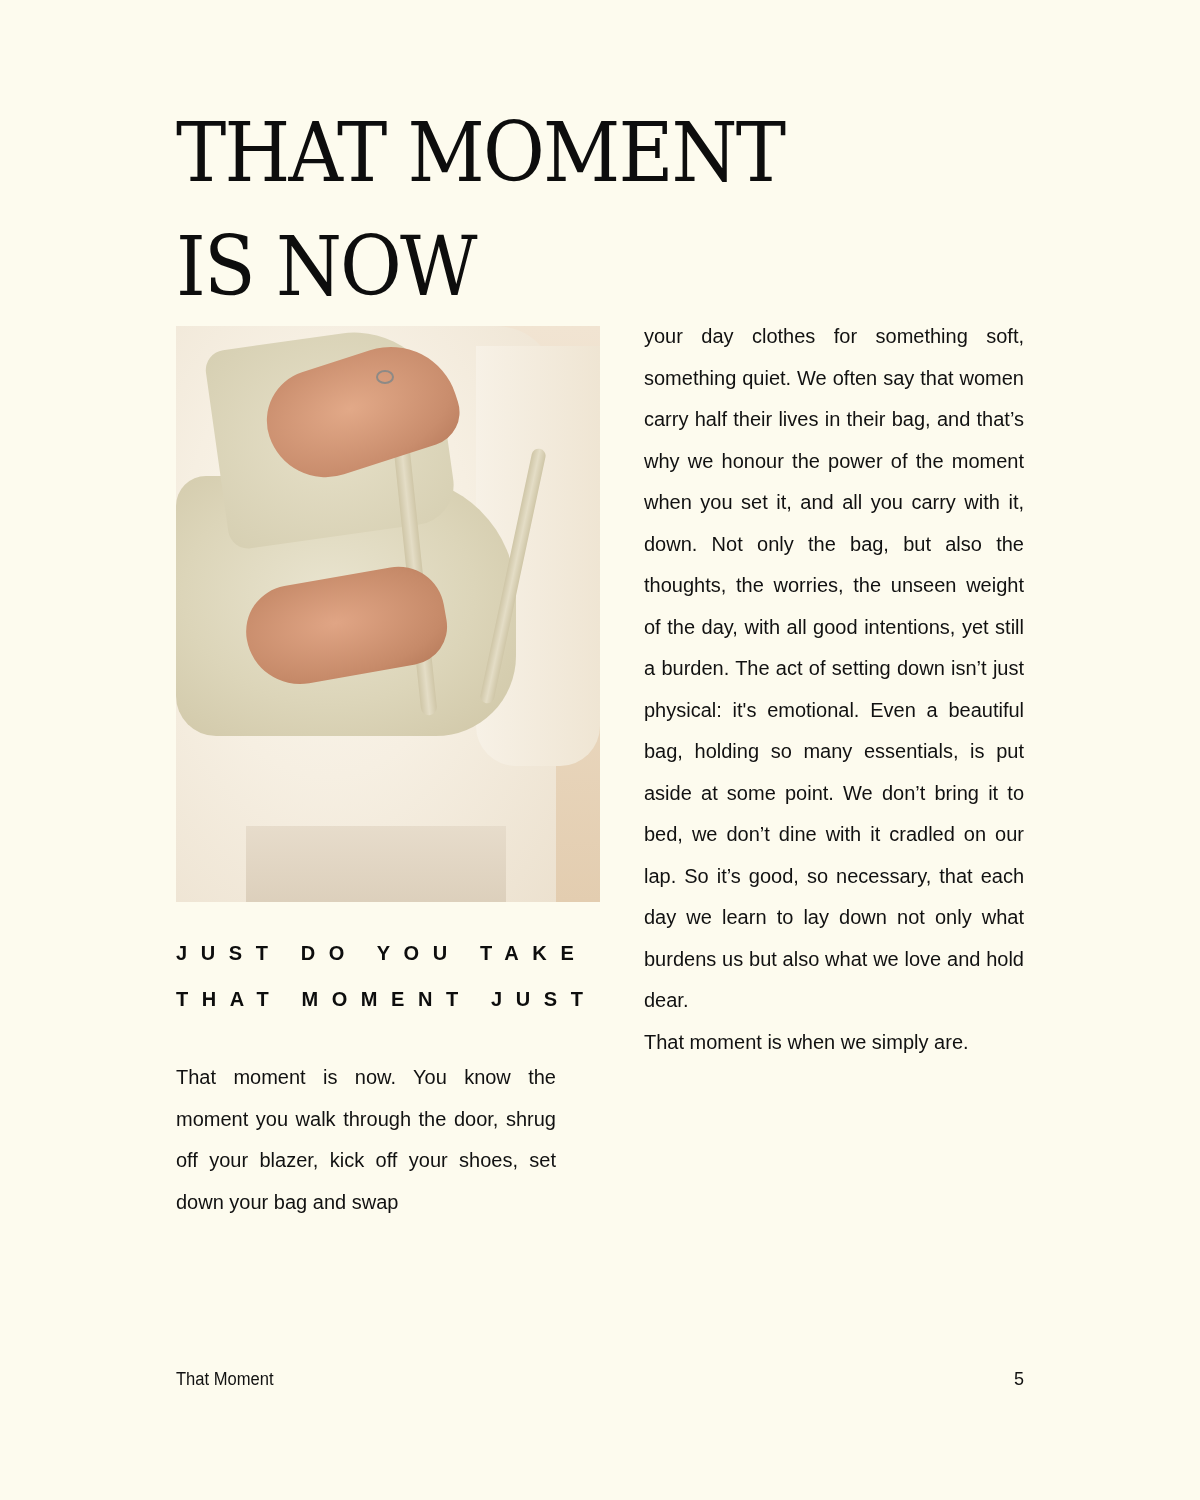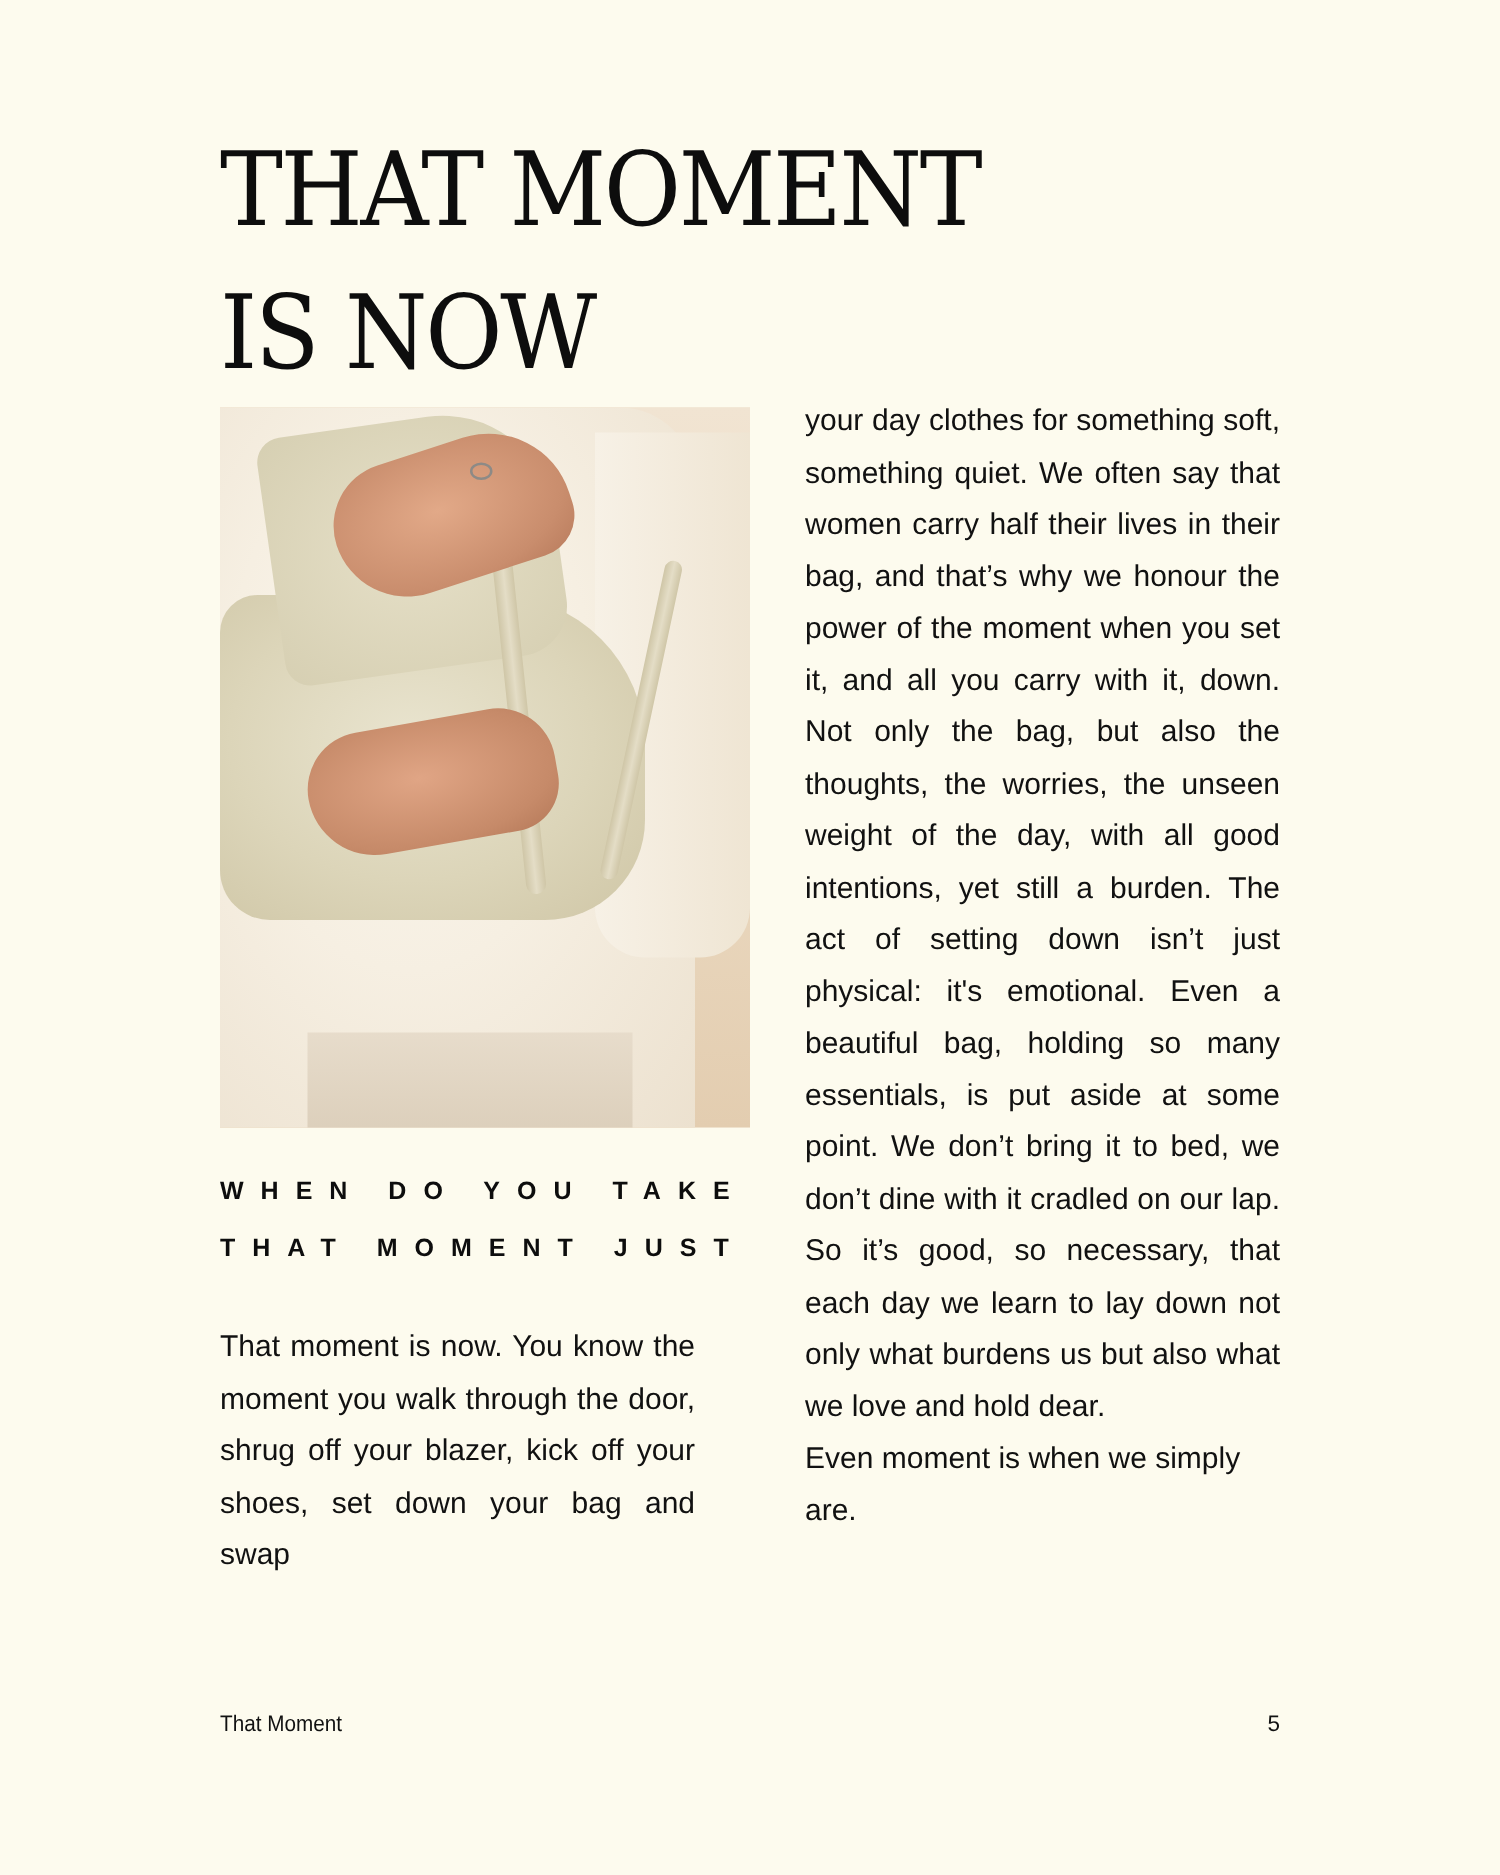--- a/index.html
+++ b/index.html
@@ -119,21 +119,21 @@
       font-weight: bold;
       font-size: 20px;
       line-height: 46px;
       letter-spacing: 13.6px;
       color: #0d0d0d;
     }
     .question span { display: block; white-space: nowrap; }
 
     .body-text {
       font-family: "Liberation Sans", sans-serif;
-      font-size: 24px;
+      font-size: 20px;
       line-height: 41.5px;
       color: #111;
       text-align: justify;
       margin: 0;
     }
     .col-left {
       position: absolute;
       left: 176px;
       top: 1057px;
       width: 380px;
@@ -183,27 +183,27 @@
   <div class="bag"></div>
   <div class="bag-top"></div>
   <div class="strap"></div>
   <div class="strap2"></div>
   <div class="hand1"></div>
   <div class="hand2"></div>
   <div class="ring"></div>
 </div>
 
 <h2 class="question">
-  <span>WHEN DO YOU TAKE</span>
+  <span>JUST DO YOU TAKE</span>
   <span>THAT MOMENT JUST</span>
 </h2>
 
 <div class="col-left">
   <p class="body-text">That moment is now. You know the moment you walk through the door, shrug off your blazer, kick off your shoes, set down your bag and swap</p>
 </div>
 
 <div class="col-right">
   <p class="body-text">your day clothes for something soft, something quiet. We often say that women carry half their lives in their bag, and that’s why we honour the power of the moment when you set it, and all you carry with it, down. Not only the bag, but also the thoughts, the worries, the unseen weight of the day, with all good intentions, yet still a burden. The act of setting down isn’t just physical: it's emotional. Even a beautiful bag, holding so many essentials, is put aside at some point. We don’t bring it to bed, we don’t dine with it cradled on our lap. So it’s good, so necessary, that each day we learn to lay down not only what burdens us but also what we love and hold dear.</p>
-  <p class="body-text closing">Even moment is when we simply are.</p>
+  <p class="body-text closing">That moment is when we simply are.</p>
 </div>
 
 <div class="footer-title">That Moment</div>
 <div class="footer-page">5</div>
 
 </body></html>

